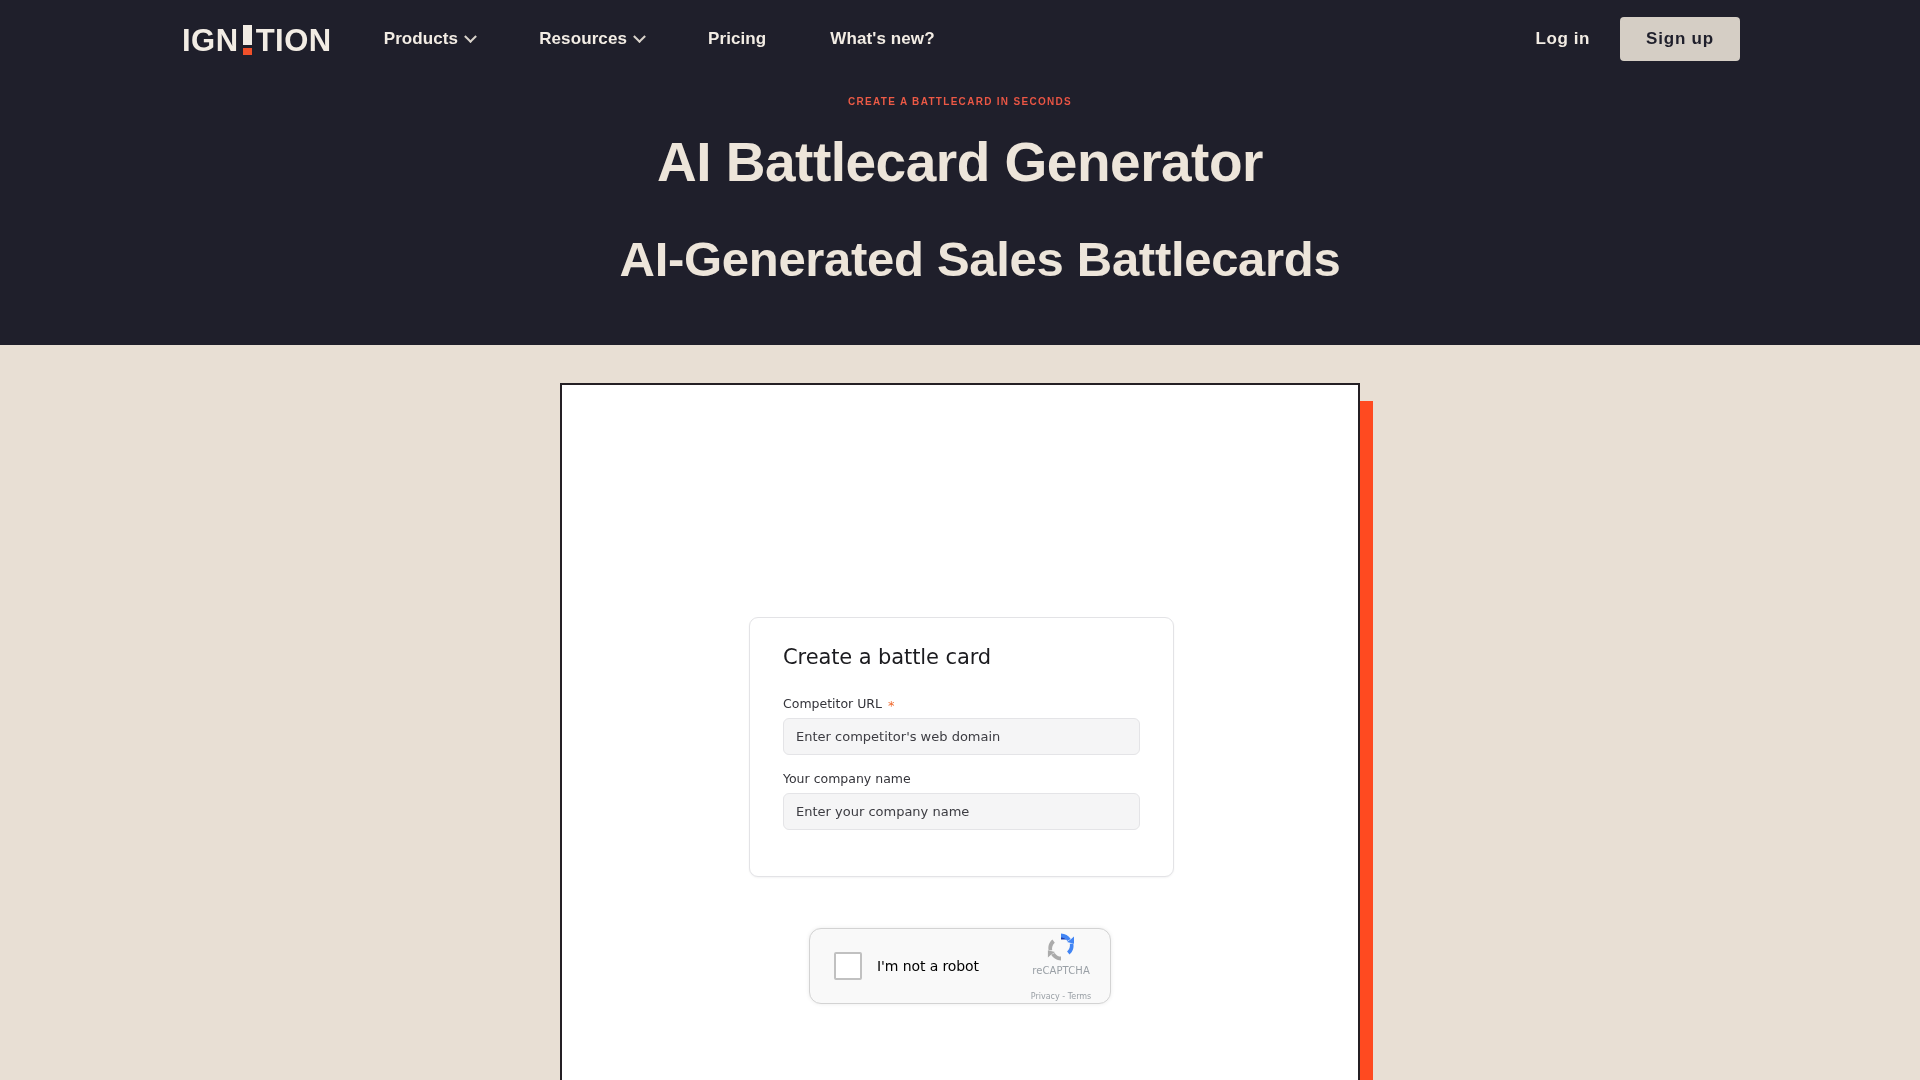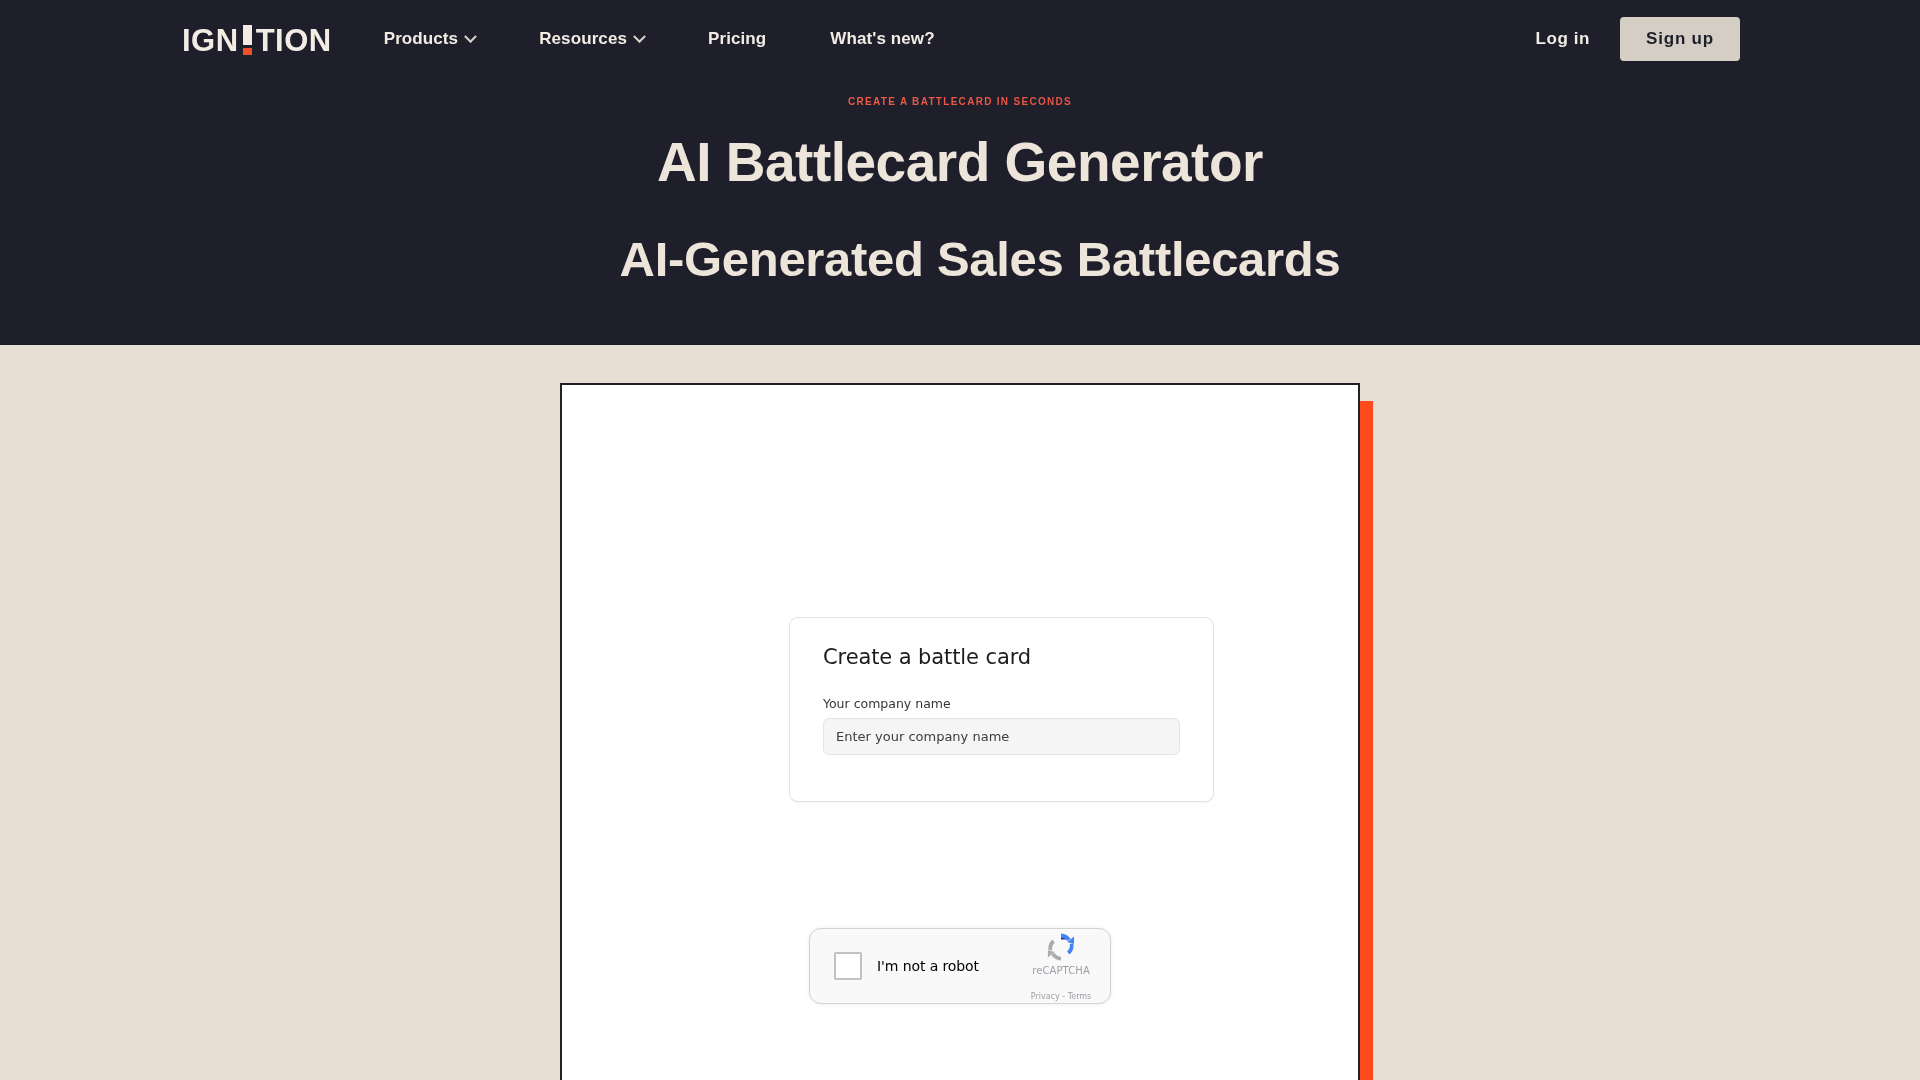--- a/index.html
+++ b/index.html
@@ -207,21 +207,20 @@
   .form-card {
     position: absolute;
     top: 232px;
     left: 187px;
     width: 425px;
     background: #FFFFFF;
     border: 1px solid #E3E3E6;
     border-radius: 9px;
     padding: 27px 33px 30px 33px;
     box-shadow: 0 1px 2px rgba(16,24,40,0.05);
-    margin-left: 40px;
   }
   .form-title {
     font-size: 21px;
     font-weight: 400;
     color: #1B1B1F;
     letter-spacing: -0.1px;
     margin-bottom: 27px;
     font-family: "DejaVu Sans", sans-serif;
   }
   .field { margin-bottom: 16px; }
@@ -374,20 +373,27 @@
 <div class="body-section">
 
   <div class="app-panel-wrap">
     <div class="app-panel-shadow"></div>
 
     <div class="app-panel">
 
       <div class="form-card">
         <div class="form-title">Create a battle card</div>
 
+        <div class="field">
+          <div class="field-label">
+            <span>Competitor URL</span>
+            <span class="req-star">*</span>
+          </div>
+          <input class="field-input" type="text" placeholder="Enter competitor's web domain" style="">
+        </div>
 
         <div class="field">
           <div class="field-label">
             <span>Your company name</span>
           </div>
           <input class="field-input" type="text" placeholder="Enter your company name" style="">
         </div>
 
       </div>
 

